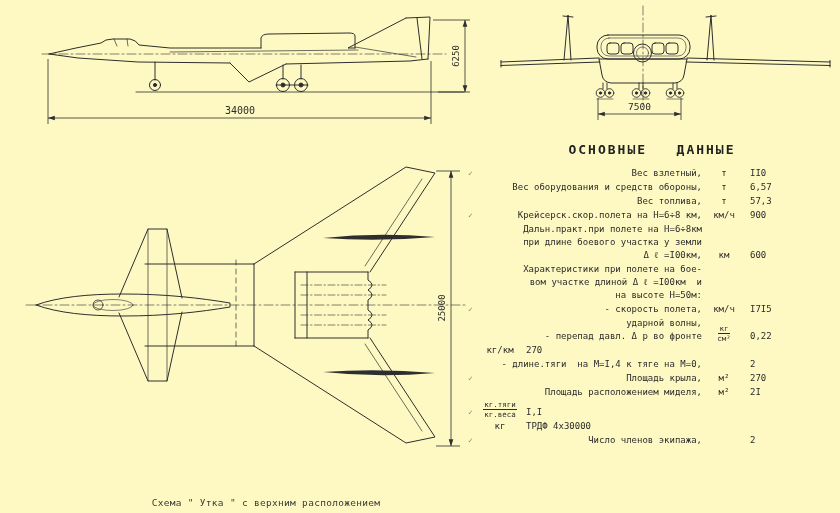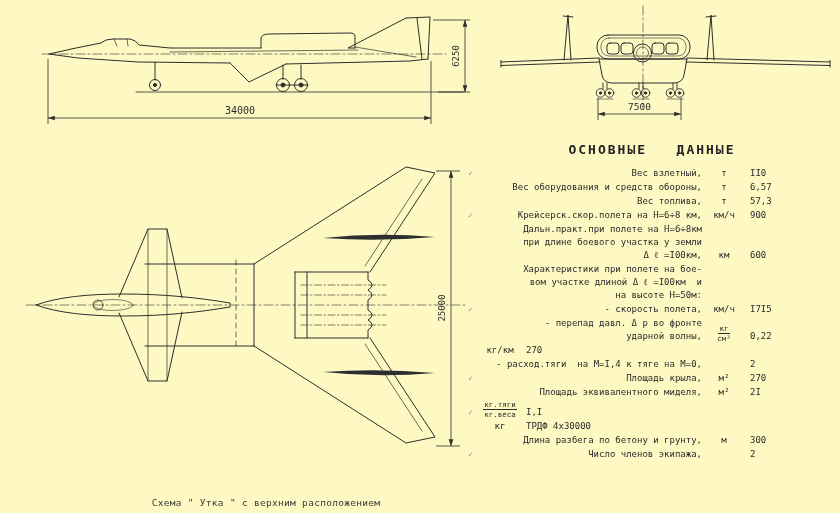--- a/index.html
+++ b/index.html
@@ -213,80 +213,72 @@
     <span class="lbl">
             <div>- скорость полета,</div>
           </span>
     <span class="unit">км/ч</span>
     <span class="val">I7I5</span>
   </div>
 
   <div class="t-row">
     <span class="chk"></span>
     <span class="lbl">
+            <div>ударной волны,</div>
             <div>- перепад давл. Δ р во фронте</div>
-            <div>ударной волны,</div>
           </span>
     <span class="unit frac"><span class="fr-top">кг</span><span class="fr-bot">см²</span></span>
     <span class="val">0,22</span>
   </div>
 
   <div class="t-row">
     <span class="chk"></span>
     <span class="unit">кг/км</span>
     <span class="val">270</span>
   </div>
 
   <div class="t-row">
     <span class="chk"></span>
     <span class="lbl">
-            <div>- расход.тяги  на М=I,4 к тяге на М=0,</div>
+            <div>- длине.тяги  на М=I,4 к тяге на М=0,</div>
           </span>
     <span class="unit"></span>
     <span class="val">2</span>
   </div>
 
   <div class="t-row">
     <span class="chk">✓</span>
     <span class="lbl">
             <div>Площадь крыла,</div>
           </span>
     <span class="unit">м²</span>
     <span class="val">270</span>
   </div>
 
   <div class="t-row">
     <span class="chk"></span>
     <span class="lbl">
-            <div>Площадь эквивалентного миделя,</div>
+            <div>Площадь расположением миделя,</div>
           </span>
     <span class="unit">м²</span>
     <span class="val">2I</span>
   </div>
 
   <div class="t-row">
     <span class="chk">✓</span>
     <span class="unit frac"><span class="fr-top">кг.тяги</span><span class="fr-bot">кг.веса</span></span>
     <span class="val">I,I</span>
   </div>
 
   <div class="t-row">
     <span class="chk"></span>
     <span class="unit">кг</span>
     <span class="val">ТРДФ 4х30000</span>
   </div>
 
-  <div class="t-row">
-    <span class="chk"></span>
-    <span class="lbl">
-            <div>Длина разбега по бетону и грунту,</div>
-          </span>
-    <span class="unit">м</span>
-    <span class="val">300</span>
-  </div>
 
   <div class="t-row">
     <span class="chk">✓</span>
     <span class="lbl">
             <div>Число членов экипажа,</div>
           </span>
     <span class="unit"></span>
     <span class="val">2</span>
   </div>
 </div>

